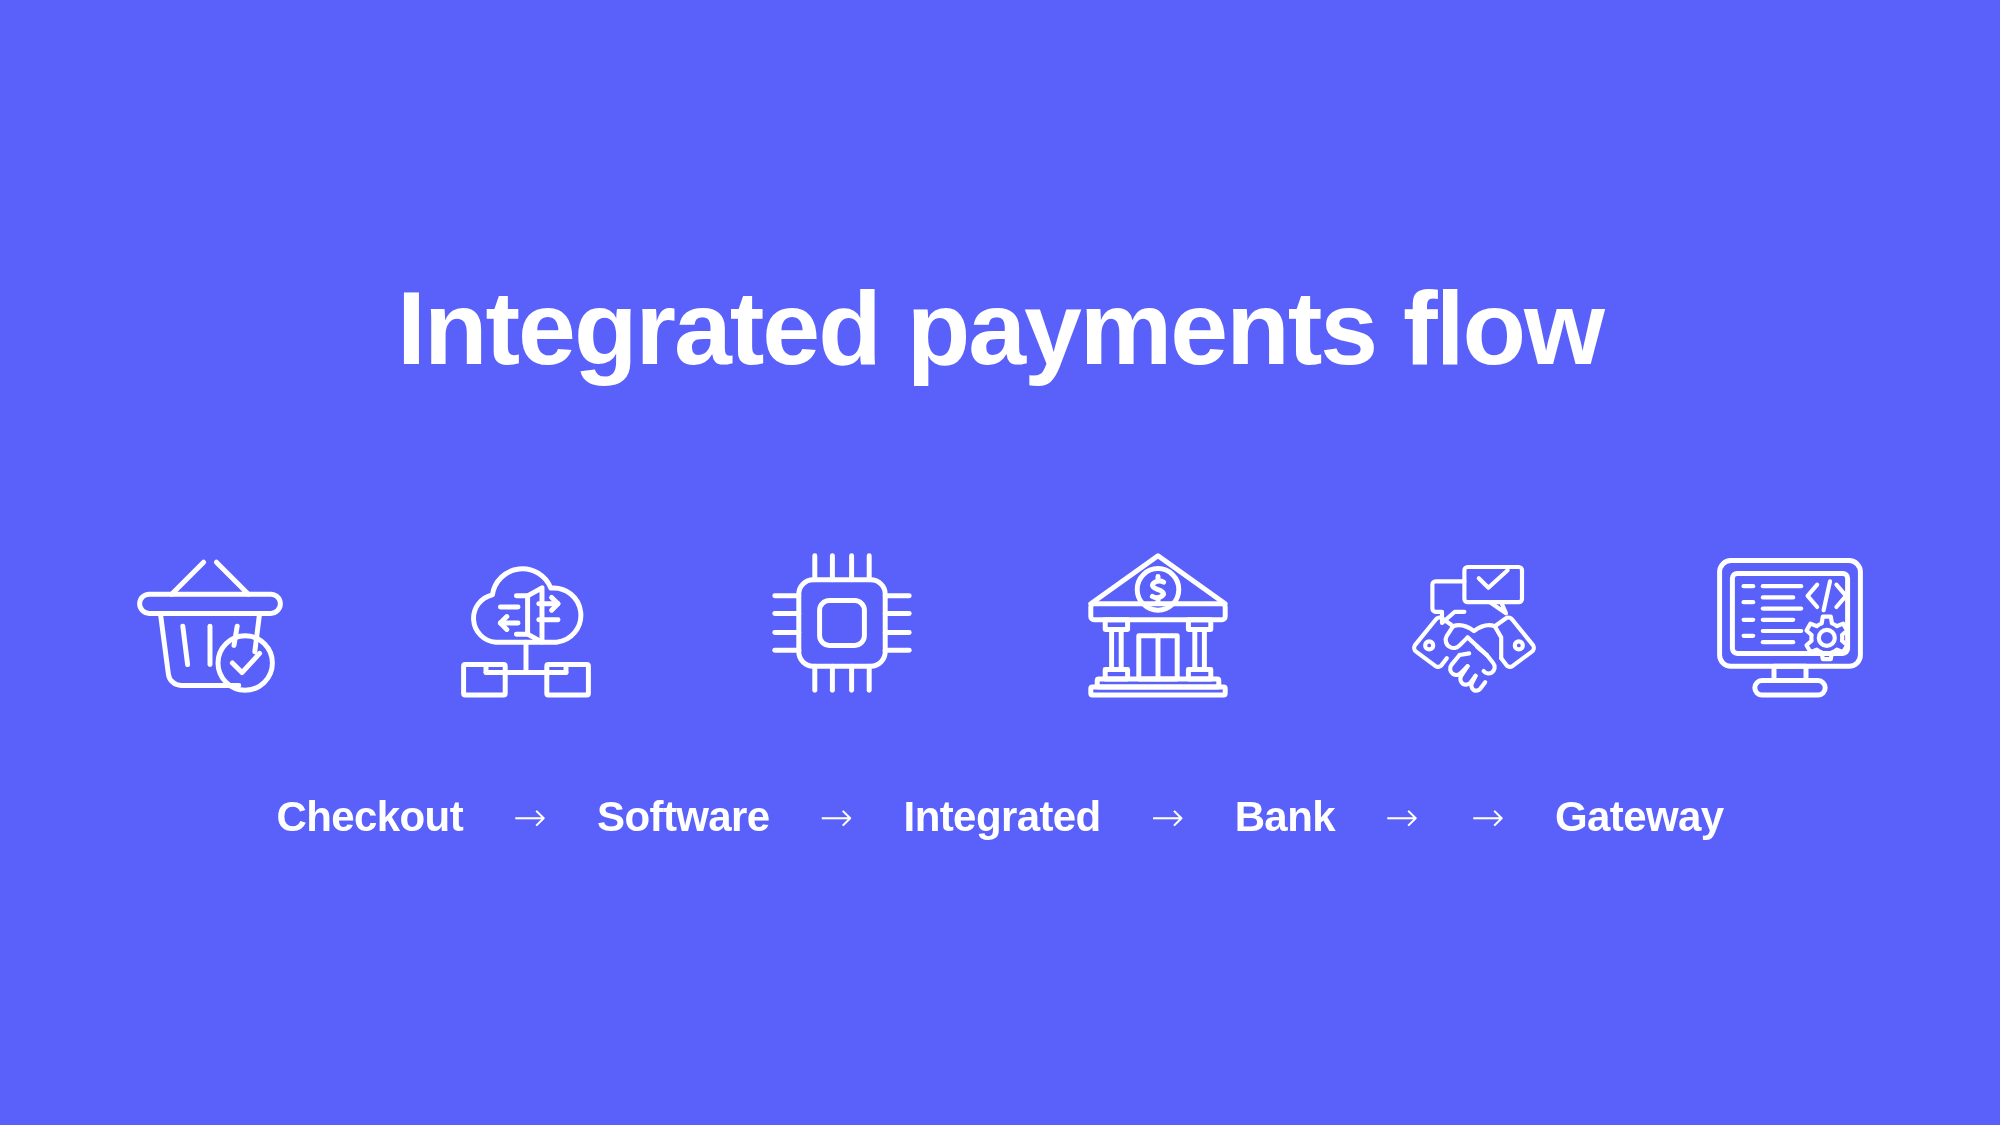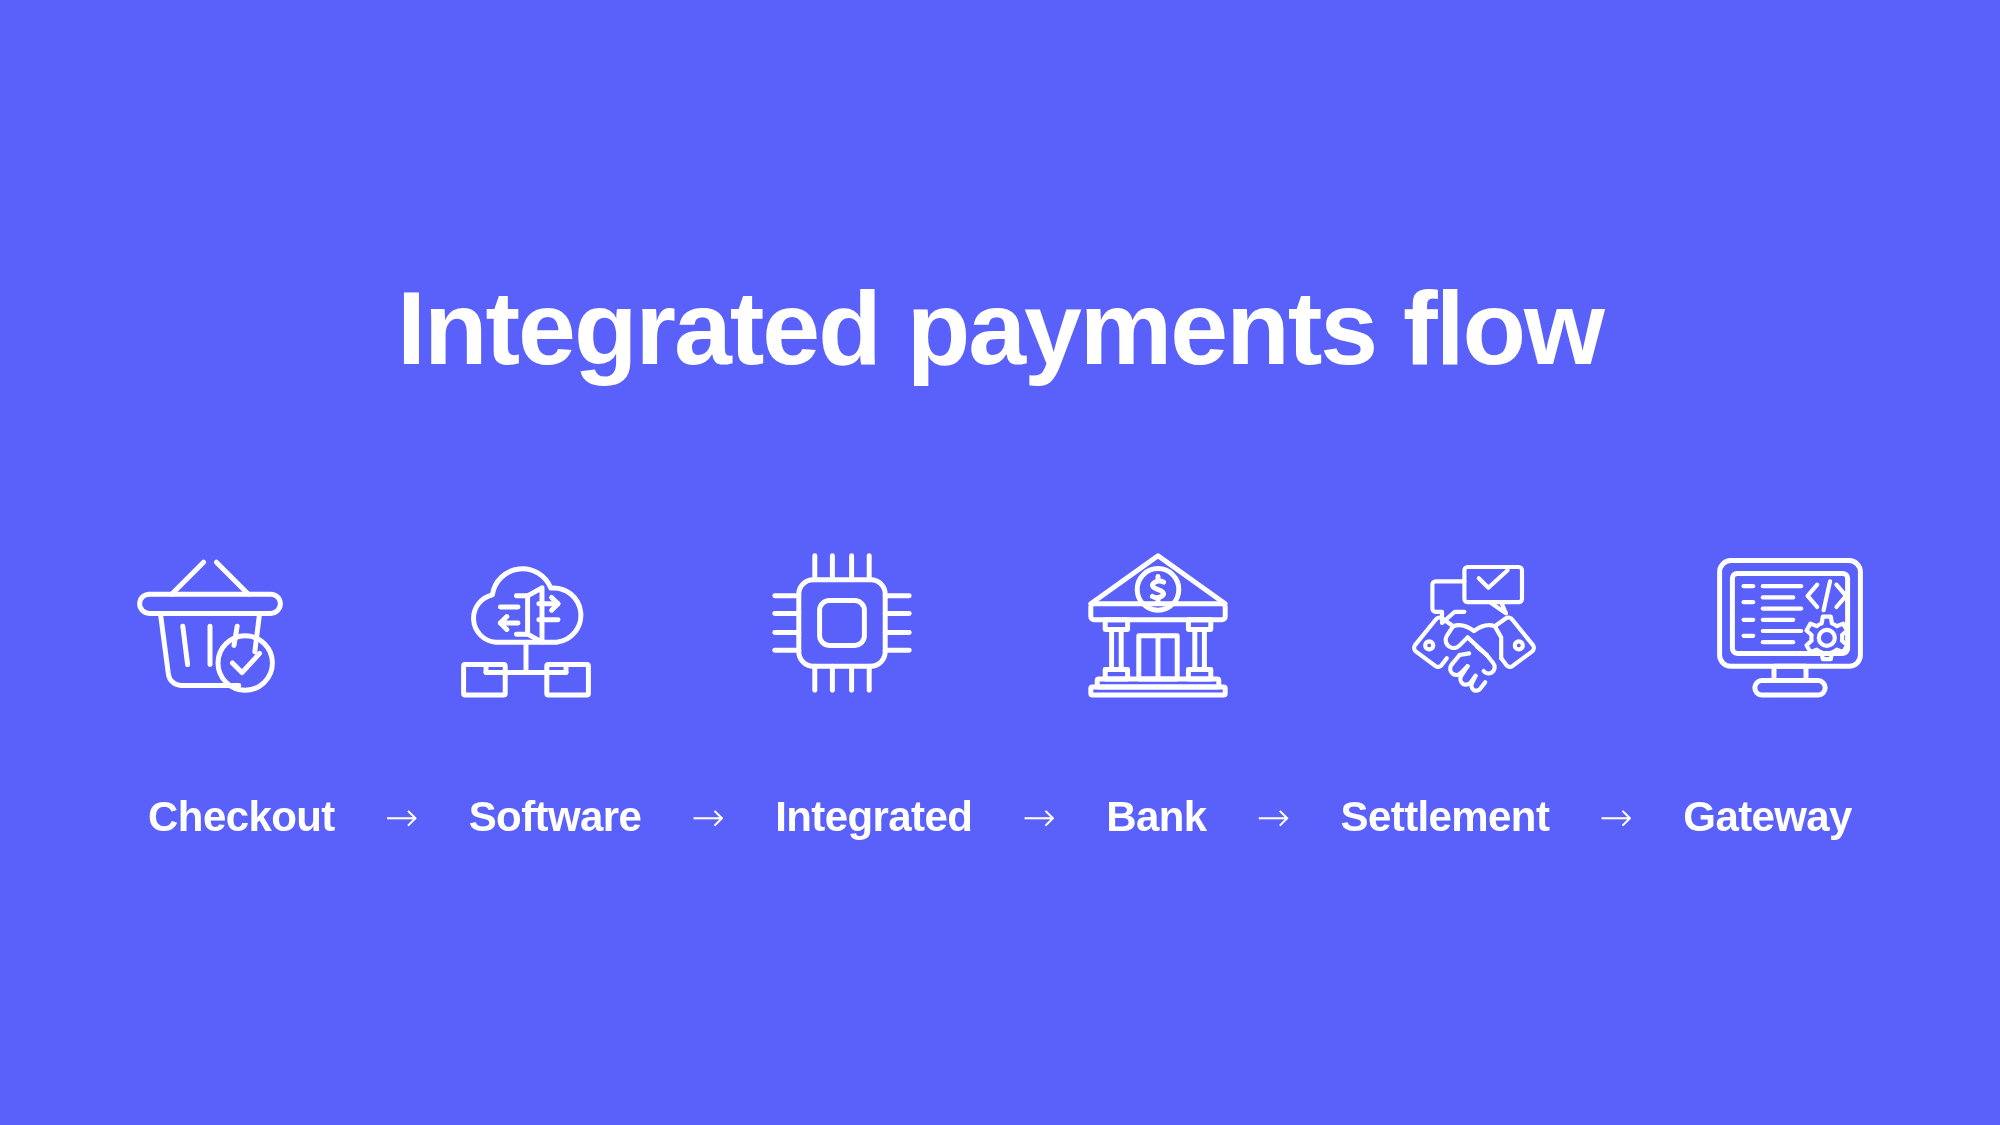--- a/index.html
+++ b/index.html
@@ -278,20 +278,19 @@
 
     <span class="flow-label lbl-pad">Software</span>
     <span class="flow-arrow">→</span>
 
     <span class="flow-label lbl-pad">Integrated</span>
     <span class="flow-arrow">→</span>
 
     <span class="flow-label lbl-pad">Bank</span>
     <span class="flow-arrow">→</span>
 
-    <span class="flow-label lbl-pad">Settlement</span>
     <span class="flow-arrow">→</span>
 
     <span class="flow-label lbl-pad">Gateway</span>
 
   </div>
 
 </div>
 
 </body></html>

